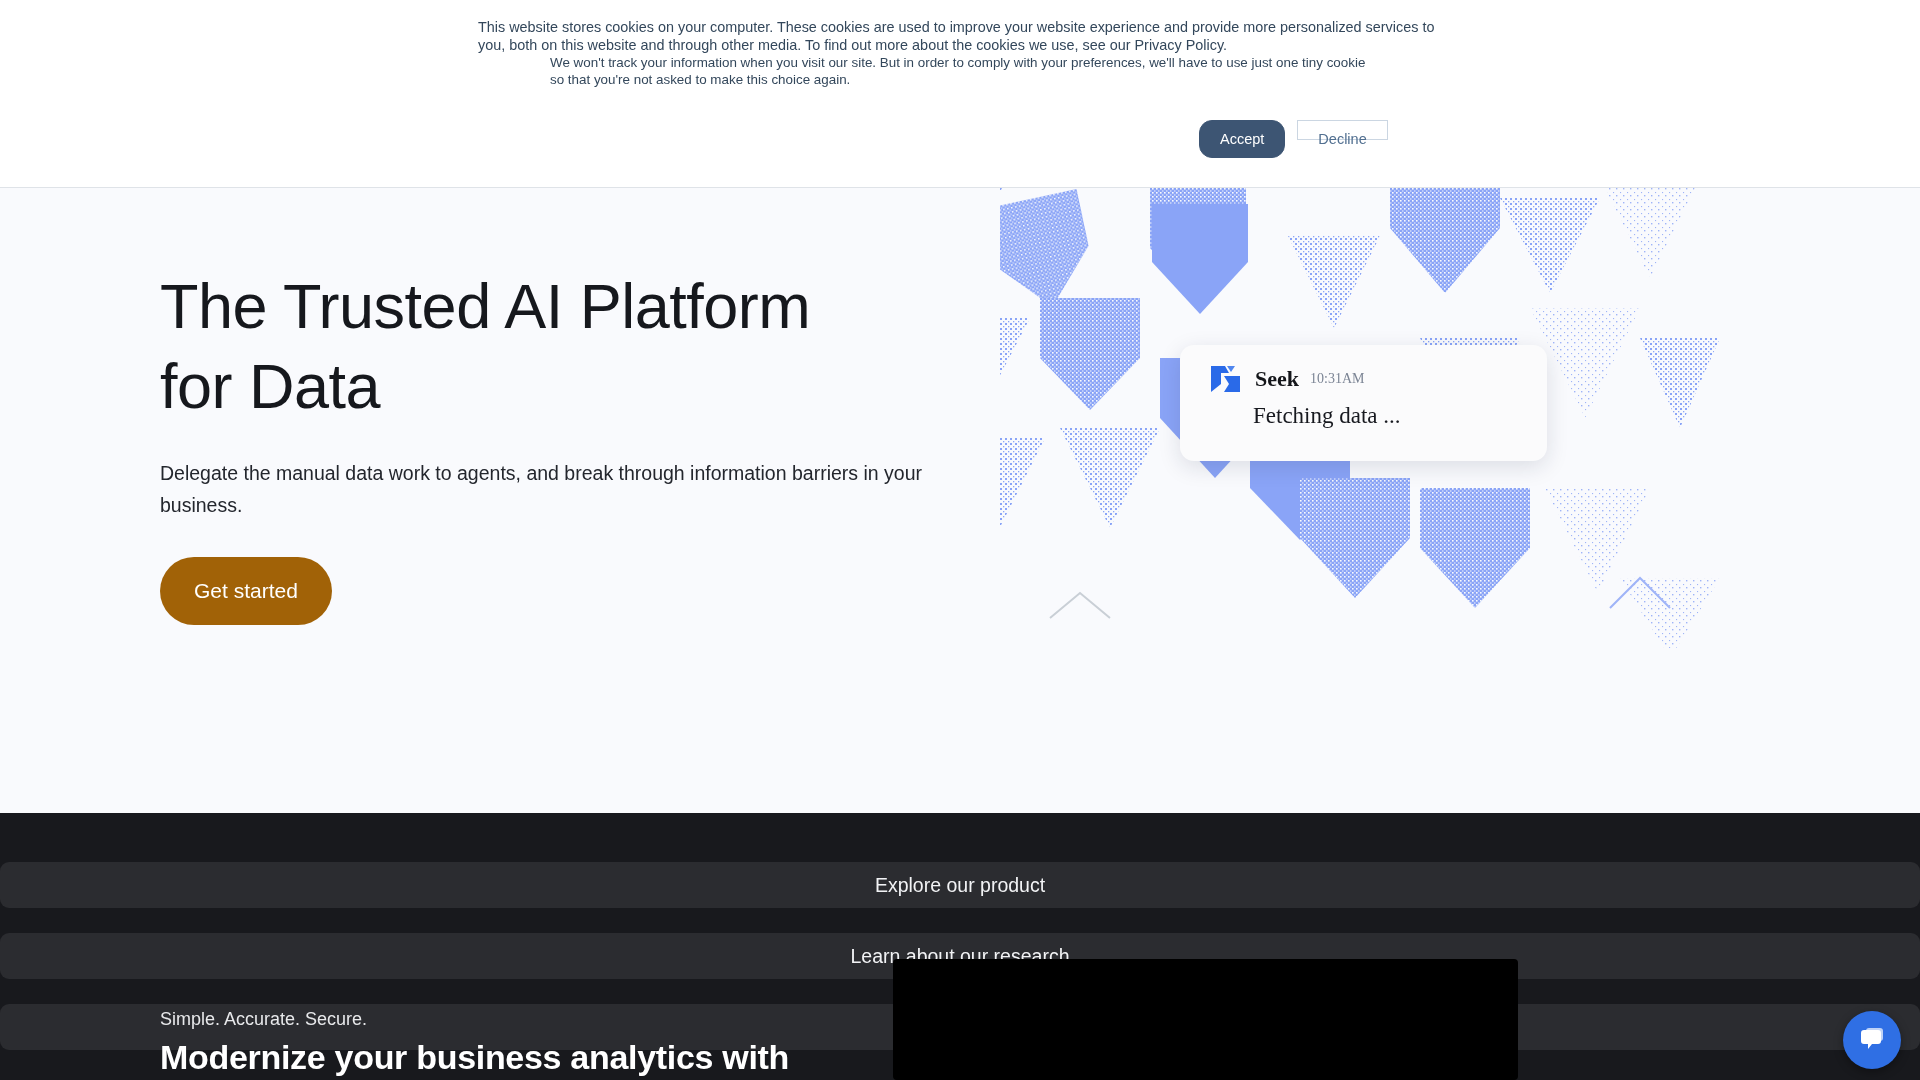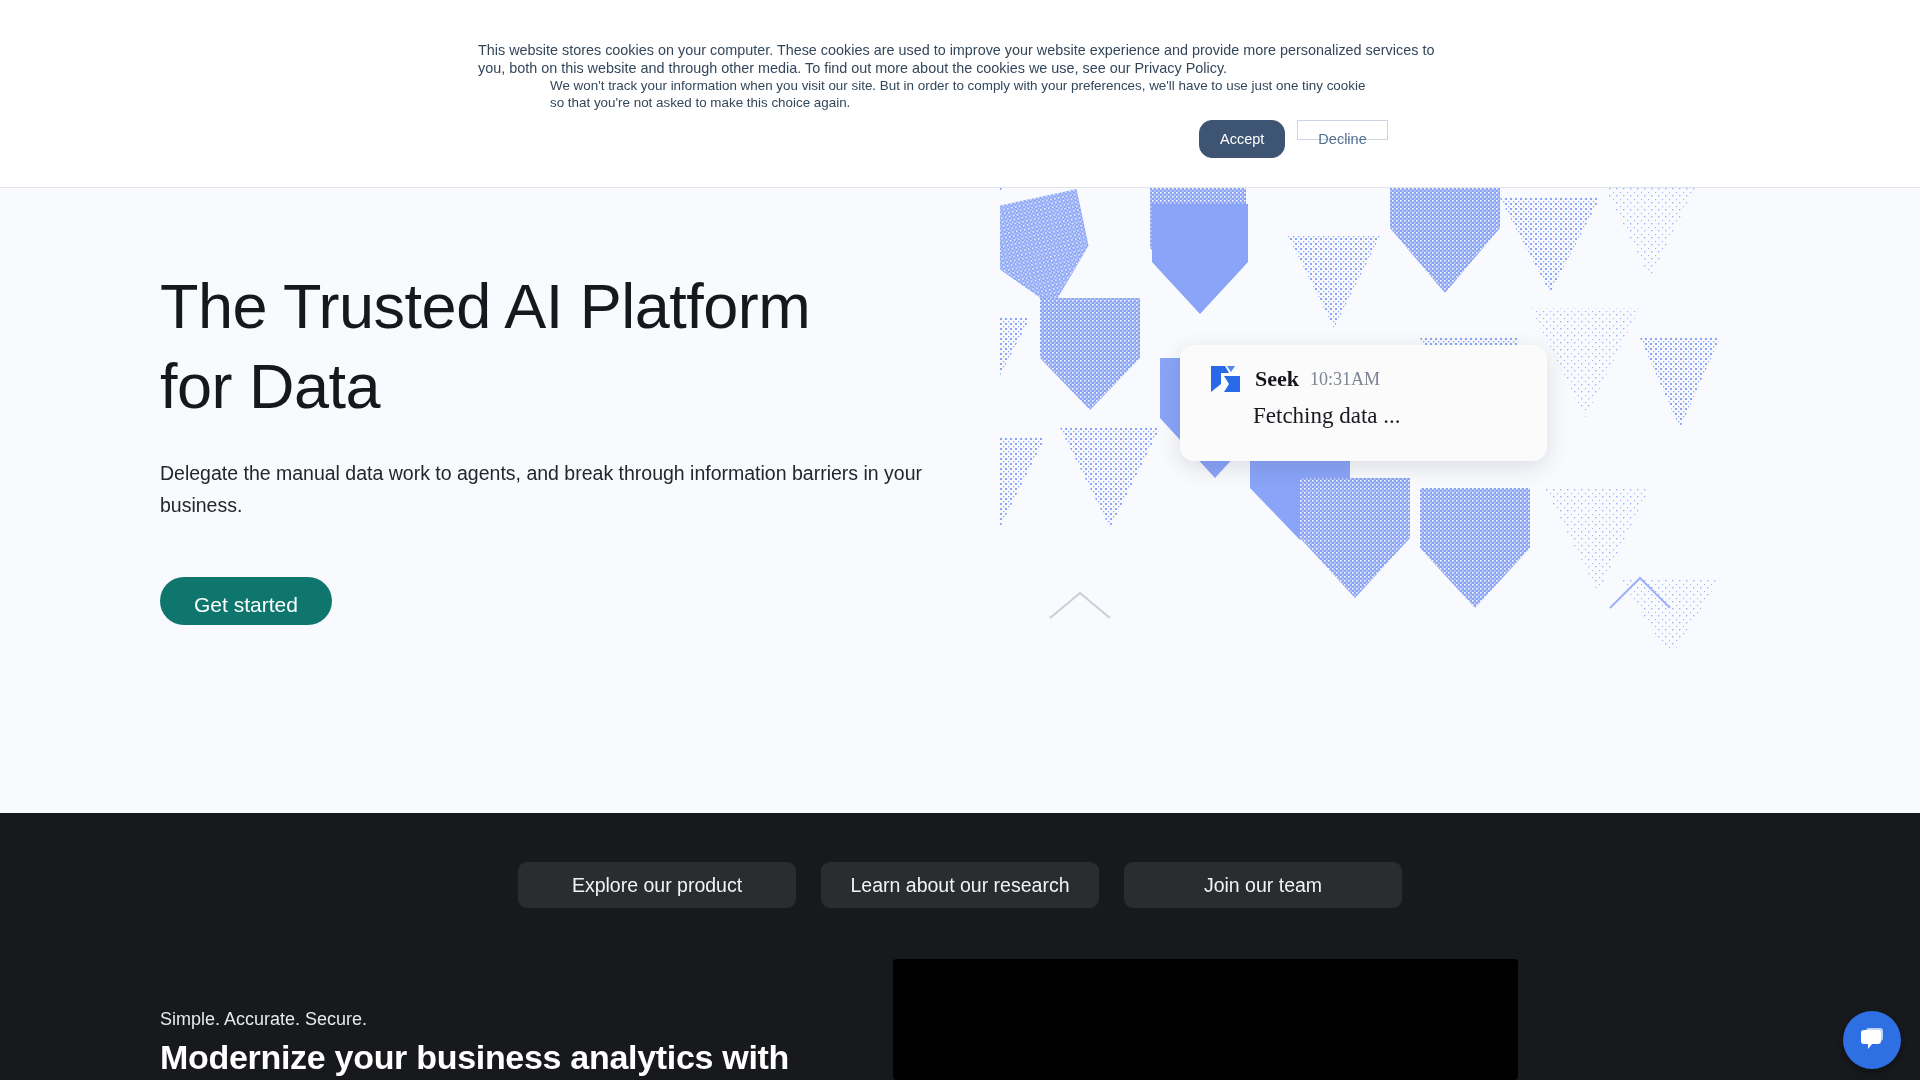--- a/index.html
+++ b/index.html
@@ -24,21 +24,20 @@
   .cookie-body {
     position: absolute;
     left: 478px;
     top: 18px;
     width: 970px;
   }
   .cookie-main {
     font-size: 14.4px;
     line-height: 18px;
     color: #33475b;
-    margin-top: 23px;
   }
   .cookie-sub {
     margin-left: 72px;
     width: 820px;
     font-size: 13.4px;
     line-height: 17px;
     color: #33475b;
   }
   .cookie-actions {
     position: absolute;
@@ -96,28 +95,28 @@
   }
   .hero-sub {
     margin-top: 32px;
     font-size: 19.5px;
     line-height: 1.62;
     color: #23262d;
     max-width: 775px;
   }
   .hero-cta {
     display: inline-block;
-    margin-top: 56px;
-    background: #0f766e;
+    margin-top: 36px;
+    background: #a16207;
     color: #ffffff;
     font-size: 21px;
     border: none;
     border-radius: 40px;
     padding: 0 34px;
-    height: 48px;
+    height: 68px;
     line-height: 56px;
     font-family: "Liberation Sans", sans-serif;
     cursor: pointer;
   }
 
   
   .hero-art {
     position: absolute;
     left: 1000px;
     top: 0px;
@@ -140,21 +139,21 @@
   .seek-row {
     position: absolute;
     left: 30px;
     top: 19px;
     display: flex;
     align-items: center;
     gap: 11px;
   }
   .seek-logo { width: 34px; height: 30px; }
   .seek-name { font-size: 22px; font-weight: bold; color: #14161a; }
-  .seek-time { font-size: 18px; color: #7b8494; }
+  .seek-time { font-size: 14px; color: #7b8494; }
   .seek-msg {
     position: absolute;
     left: 73px;
     top: 58px;
     font-size: 23px;
     color: #17191f;
   }
 
   
   .dark {
@@ -164,20 +163,21 @@
     height: 267px;
     background: #18191d;
   }
   .quicklinks {
     position: absolute;
     top: 49px;
     left: 0; width: 1920px;
     display: flex;
     justify-content: center;
     gap: 25px;
+    flex-direction: column;
   }
   .ql-btn {
     background: #2b2c30;
     color: #f2f3f5;
     border: none;
     border-radius: 9px;
     height: 46px;
     min-width: 278px;
     padding: 0 26px;
     font-size: 19.5px;

